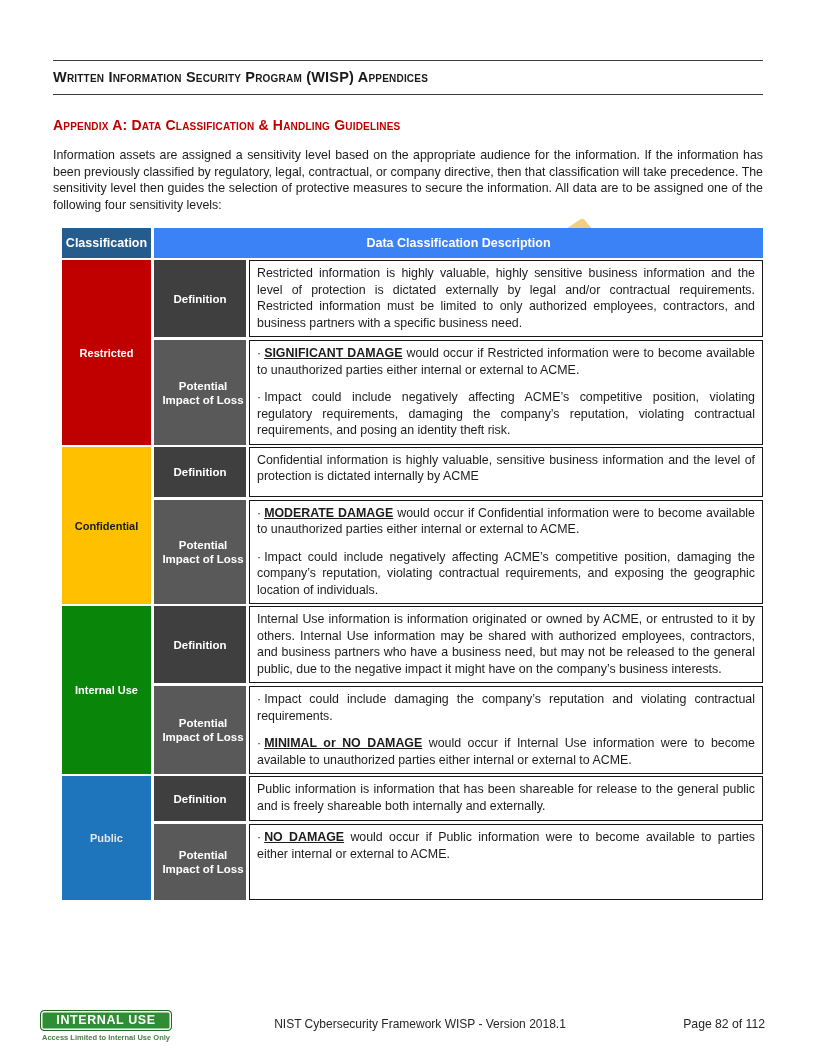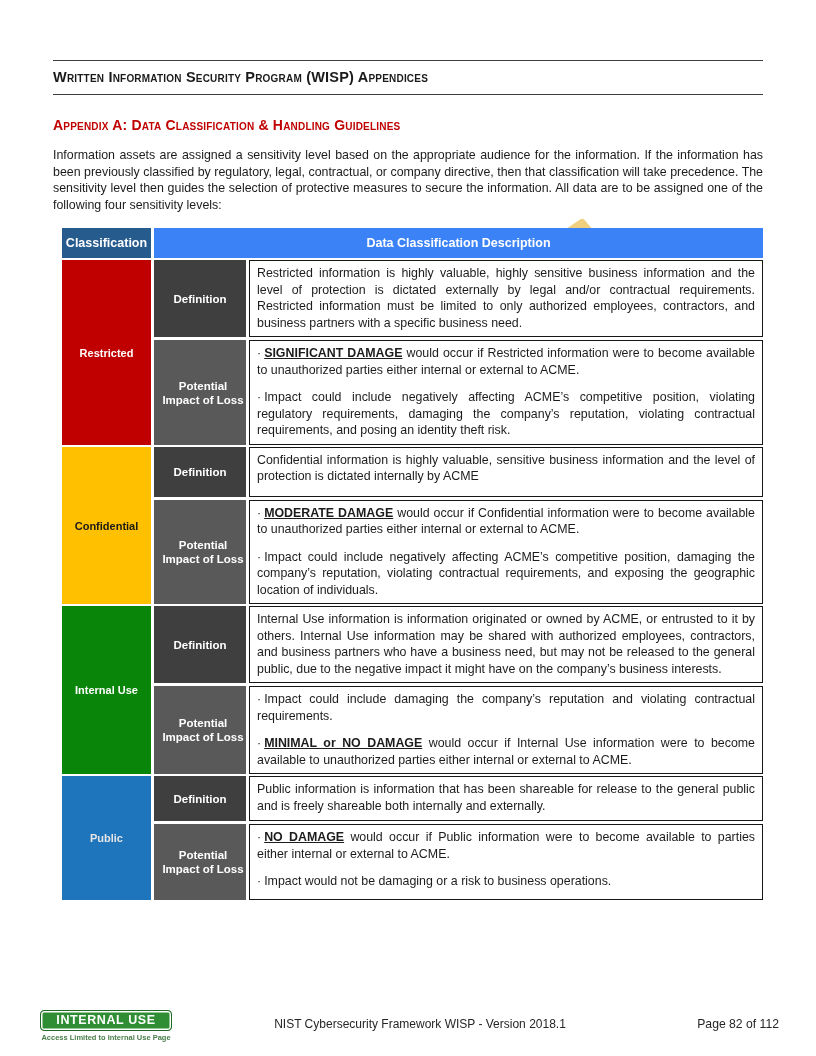--- a/index.html
+++ b/index.html
@@ -80,21 +80,21 @@
     display:block; height:19px; line-height:18px; border-radius:4px;
     color:#ffffff; font-weight:bold; font-size:12.5px; letter-spacing:0.6px;
     border:1.5px solid #1f6b24; box-shadow:inset 0 0 0 1.5px #ffffff;
   }
   .badge-sub { margin-top:2px; font-size:7.5px; font-weight:600; color:#4a7d4a; }
   .footer-center {
     position:absolute; left:12px; top:1017px; width:100%; text-align:center;
     font-size:12px; color:#262626; z-index:0;
   }
   .footer-page {
-    position:absolute; right:37px; top:1017px; font-size:12.2px; color:#262626; z-index:1;
+    position:absolute; right:51px; top:1017px; font-size:12.2px; color:#262626; z-index:1;
   }
 </style>
 </head>
 <body>
 
 <div class="page">
 
   <svg class="fold-decoration" width="44" height="26" viewBox="0 0 44 26">
     <polygon points="8,19 36,19 26,7" stroke="#F0CF7E" style="fill: rgb(240, 207, 126);"></polygon>
   </svg>
@@ -169,27 +169,26 @@
         <div class="cls" style="background-color: rgb(31, 117, 187);">
           <span style="color: #e5e5e5;">Public</span>
         </div>
         <div class="lbl lbl-def" style="background-color: rgb(63, 63, 63);">Definition</div>
         <div class="desc desc-def">
           <p>Public information is information that has been shareable for release to the general public and is freely shareable both internally and externally.</p>
         </div>
         <div class="lbl lbl-imp" style="background-color: rgb(89, 89, 89);">Potential Impact of Loss</div>
         <div class="desc desc-imp">
           <p class="imp-item"><span class="bullet">·</span><span class="lead">NO DAMAGE</span><span> would occur if Public information were to become available to parties either internal or external to ACME.</span></p>
-          <p class="imp-item"><span class="bullet">·</span><span class="lead"></span><span>Impact would not be damaging or a risk to business operations.</span></p>
         </div>
       </div>
 
     </div>
   </div>
 
   <div class="badge-wrap">
     <span class="badge" style="background-color: rgb(47, 142, 51);">INTERNAL USE</span>
-    <div class="badge-sub">Access Limited to Internal Use Page</div>
+    <div class="badge-sub">Access Limited to Internal Use Only</div>
   </div>
   <div class="footer-center">NIST Cybersecurity Framework WISP - Version 2018.1</div>
   <div class="footer-page">Page 82 of 112</div>
 
 </div>
 
 </body></html>

